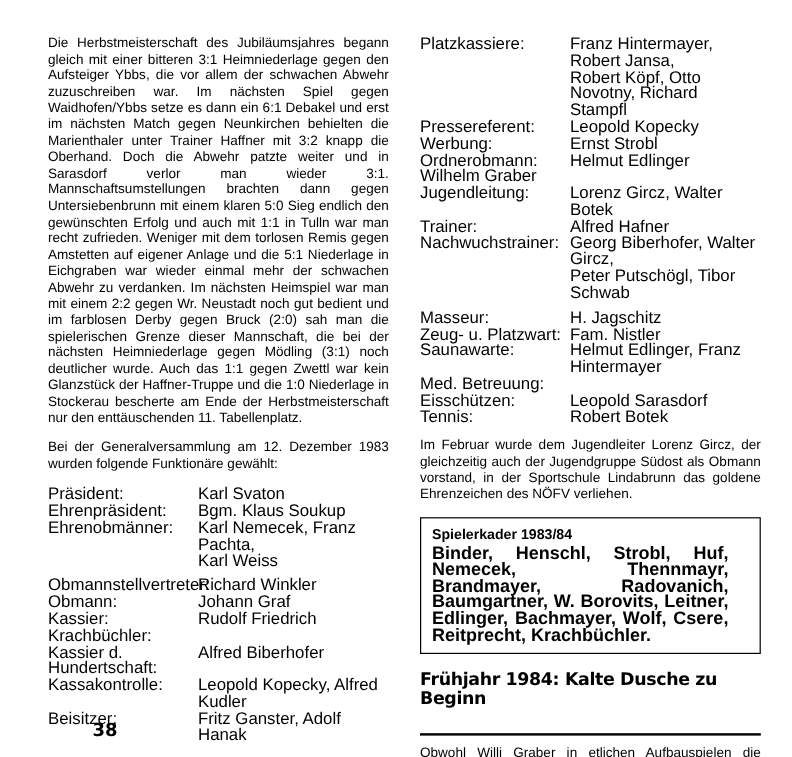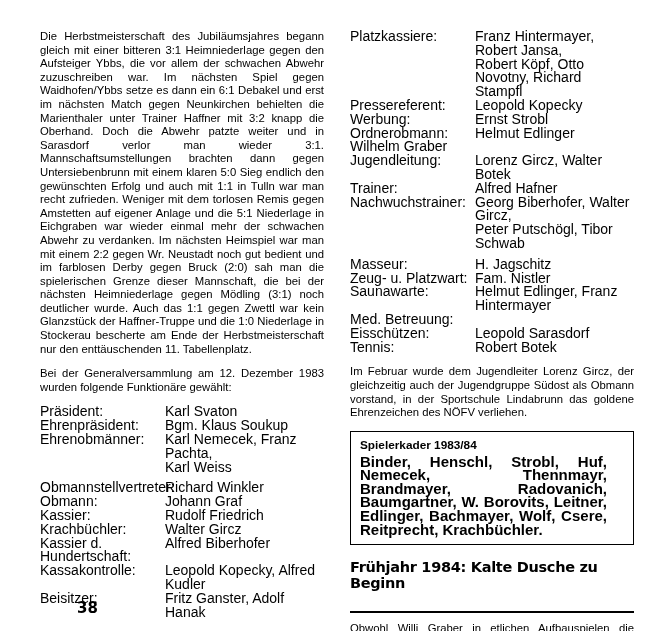--- a/index.html
+++ b/index.html
@@ -134,21 +134,20 @@
         <div class="kv-row">
           <div class="kv-key">Obmann:</div>
           <div class="kv-val">Johann Graf</div>
         </div>
         <div class="kv-row">
           <div class="kv-key">Kassier:</div>
           <div class="kv-val">Rudolf Friedrich</div>
         </div>
         <div class="kv-row">
           <div class="kv-key">Krachbüchler:</div>
-          <div class="kv-val">Walter Gircz</div>
         </div>
         <div class="kv-row">
           <div class="kv-key">Kassier d. Hundertschaft:</div>
           <div class="kv-val">Alfred Biberhofer</div>
         </div>
         <div class="kv-row">
           <div class="kv-key">Kassakontrolle:</div>
           <div class="kv-val">Leopold Kopecky, Alfred Kudler</div>
         </div>
         <div class="kv-row">

